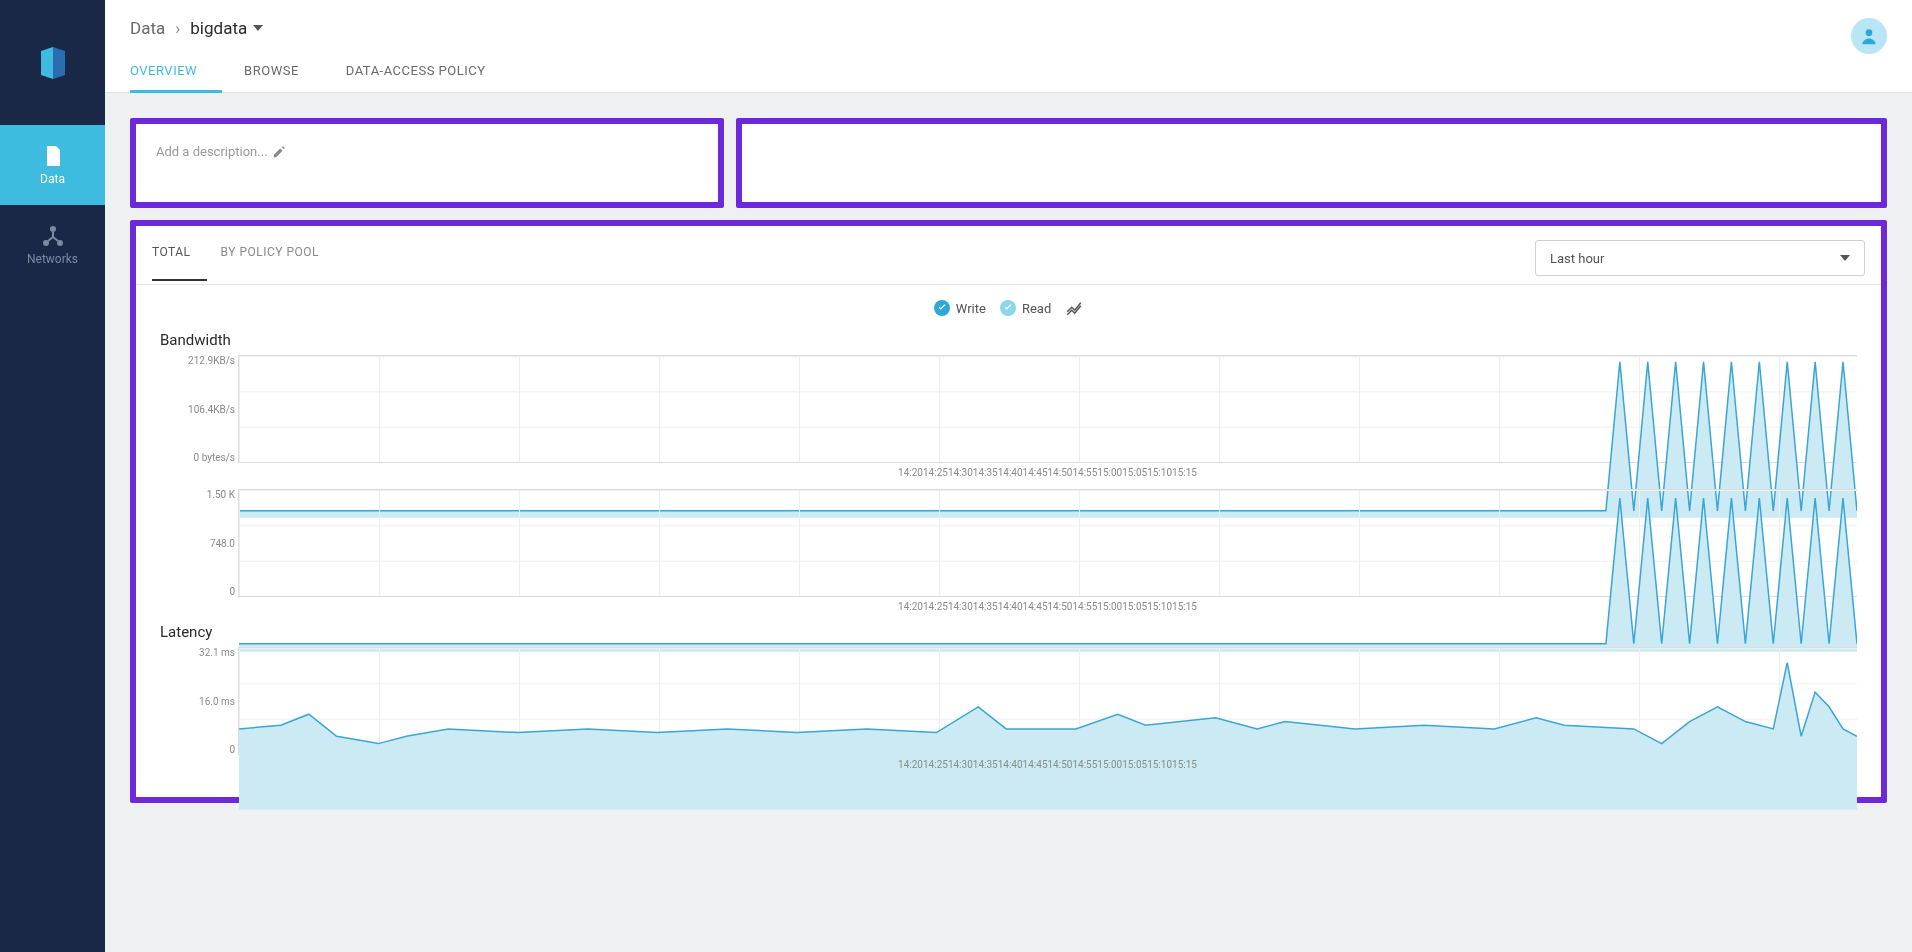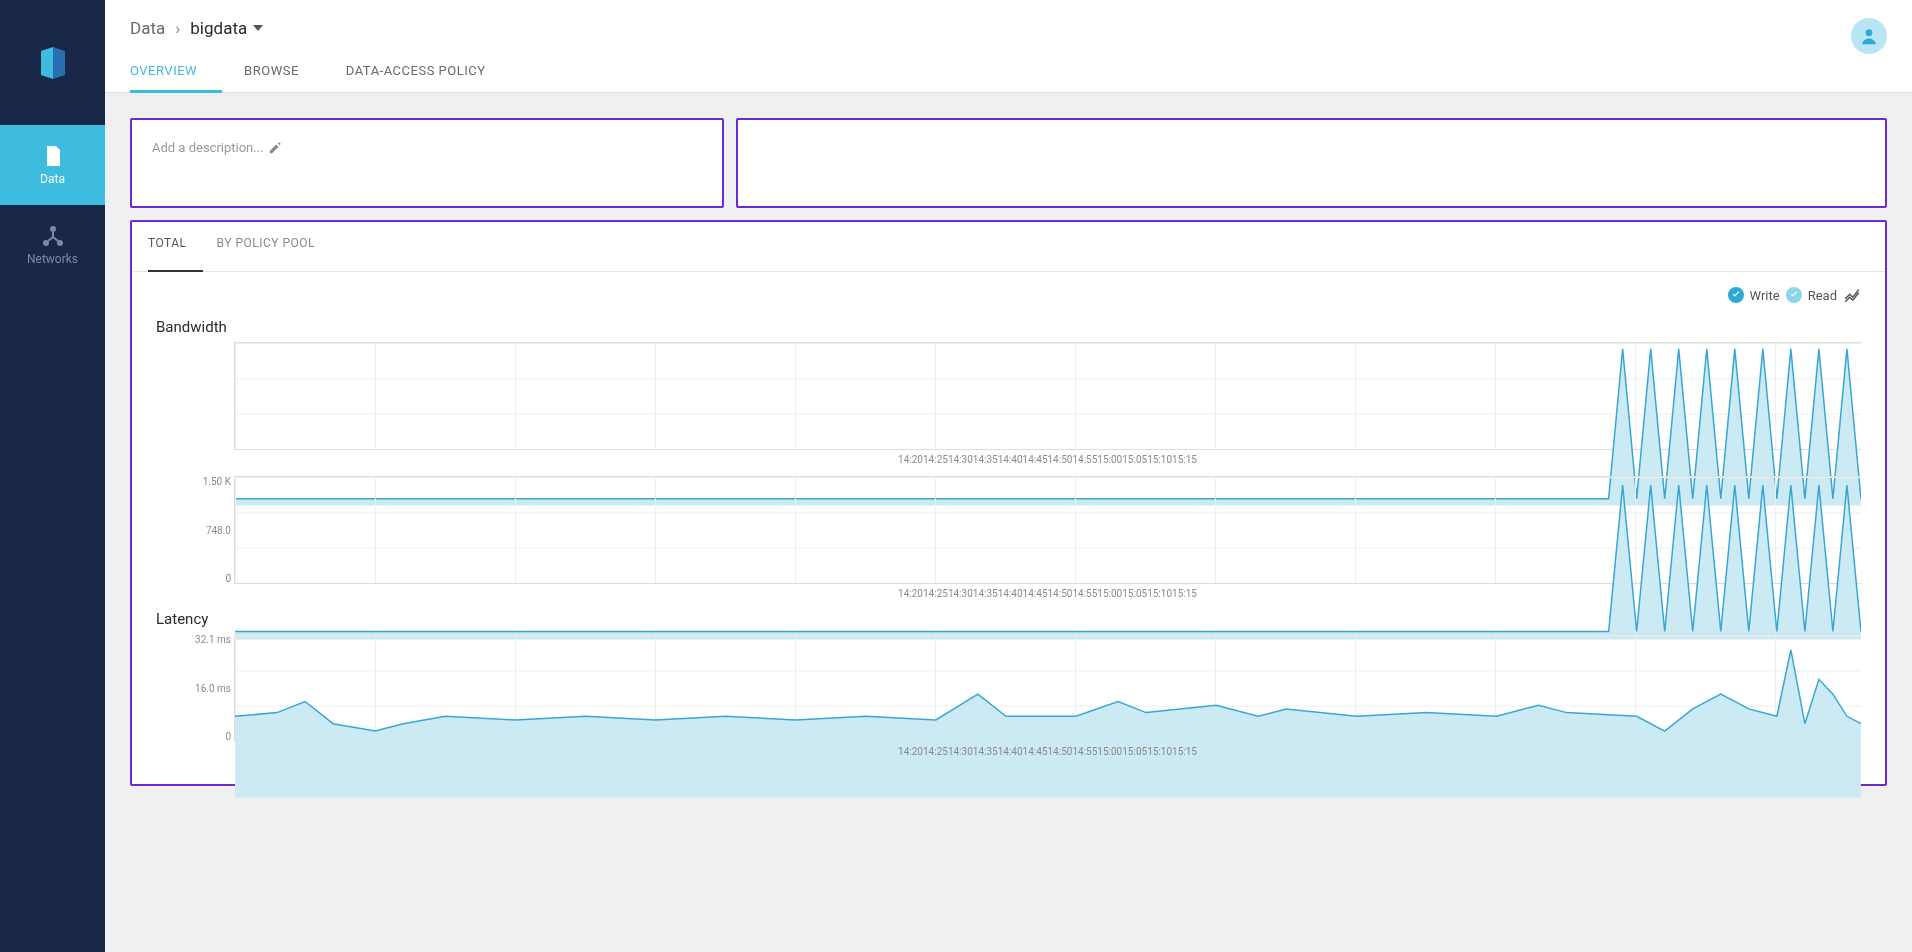--- a/index.html
+++ b/index.html
@@ -16,30 +16,30 @@
 .breadcrumb-chev{color:#888}
 .breadcrumb-current{font-weight:400;color:#2a2a2a;display:flex;align-items:center;gap:6px}
 .caret-down{width:0;height:0;border-left:5px solid transparent;border-right:5px solid transparent;border-top:6px solid #555}
 .user-circle{position:absolute;right:25px;top:18px;width:36px;height:36px;border-radius:50%;background:#b8e6f5;display:flex;align-items:center;justify-content:center;cursor:pointer}
 .user-circle svg{width:20px;height:20px;fill:#2fa8d8}
 .tabs{display:flex;margin-top:25px}
 .tab{padding:0 25px 12px 0;margin-right:22px;font-size:13px;letter-spacing:.5px;color:#6a6a6a;cursor:pointer}
 .tab.active{color:#3dbce0;border-bottom:3px solid #3dbce0;margin-bottom:-1px}
 .content{flex:1;background:#eef0f2;padding:25px;overflow:auto}
 .row1{display:flex;gap:12px;margin-bottom:12px}
-.card{background:#fff;border:2px solid #6d28d9;border-radius:2px}
+.card{background:#fff;border:6px solid #6d28d9;border-radius:2px}
 .desc-card{width:594px;height:90px;padding:20px}
 .desc-placeholder{color:#9a9a9a;font-size:13px;display:flex;align-items:center;gap:4px}
 .perf-card{width:100%;padding-bottom:30px}
 .perf-head{display:flex;justify-content:space-between;align-items:center;padding:14px 16px 0 16px;border-bottom:1px solid #e4e4e4}
 .subtabs{display:flex}
 .subtab{font-size:12px;color:#8a8a8a;padding:0 16px 20px 0;margin-right:14px;letter-spacing:.5px;cursor:pointer}
 .subtab.active{border-bottom:2px solid #333;margin-bottom:-1px;color:#555}
 .time-sel{border:1px solid #d0d0d0;border-radius:3px;height:36px;width:330px;display:flex;align-items:center;justify-content:space-between;padding:0 14px;font-size:13px;color:#555;background:#fff;cursor:pointer;margin-bottom:8px}
-.legend-row{display:flex;justify-content:flex-end;align-items:center;gap:6px;padding:14px 24px 0}
+.legend-row{display:flex;justify-content:center;align-items:center;gap:14px;padding:14px 24px 0}
 .leg-item{display:flex;align-items:center;gap:6px;font-size:13px;color:#555;cursor:pointer}
 .leg-check{width:16px;height:16px;border-radius:50%;display:flex;align-items:center;justify-content:center}
 .leg-check.write{background:#2fa8d8}
 .leg-check.read{background:#8dd6ea}
 .leg-check svg{width:10px;height:10px;fill:#fff}
 .scale-btn{cursor:pointer}
 .chart-wrap{padding:14px 24px 0}
 .chart-title{font-weight:400;font-size:15px;color:#2a2a2a;margin-bottom:6px}
 .chart{position:relative;height:120px}
 .ylabels{position:absolute;left:0;top:0;width:75px;height:108px;display:flex;flex-direction:column;justify-content:space-between;text-align:right;font-size:10px;color:#8a8a8a}
@@ -109,20 +109,24 @@
       </div>
       <div class="card" style="flex:1;height:90px"></div>
     </div>
 
     <div class="card perf-card">
       <div class="perf-head">
         <div class="subtabs">
           <div class="subtab active">TOTAL</div>
           <div class="subtab">BY POLICY POOL</div>
         </div>
+        <div class="time-sel">
+          <span>Last hour</span>
+          <span class="caret-down"></span>
+        </div>
       </div>
 
       <div class="legend-row">
         <div class="leg-item">
           <span class="leg-check write">
               <svg viewBox="0 0 24 24">
                 <path d="M9 16l-5-5 2-2 3 3 9-9 2 2z"></path>
               </svg>
             </span>
           <span>Write</span>
@@ -137,20 +141,25 @@
         </div>
         <svg class="scale-btn" width="18" height="18" viewBox="0 0 24 24">
             <path fill="none" stroke="#555" stroke-width="2" d="M3 17l6-6 4 4 8-10M3 21l6-6 4 4 8-10"></path>
           </svg>
       </div>
 
       <div id="charts">
           <div class="chart-wrap">
             <div class="chart-title">Bandwidth</div>
             <div class="chart">
+              <div class="ylabels">
+                <span>212.9KB/s</span>
+                <span>106.4KB/s</span>
+                <span>0 bytes/s</span>
+              </div>
               <div class="plot">
                 <svg class="series" viewBox="0 0 1000 100" preserveAspectRatio="none">
                   <path d="M0 95.71428571428571 L86.20689655172414 95.71428571428571 L172.41379310344828 95.71428571428571 L258.62068965517244 95.71428571428571 L344.82758620689657 95.71428571428571 L431.0344827586207 95.71428571428571 L517.2413793103449 95.71428571428571 L603.448275862069 95.71428571428571 L689.6551724137931 95.71428571428571 L775.8620689655172 95.71428571428571 L844.8275862068967 95.71428571428571 L853.4482758620691 3.5714285714285694 L862.0689655172414 95.71428571428571 L870.6896551724138 3.5714285714285694 L879.3103448275862 95.71428571428571 L887.9310344827587 3.5714285714285694 L896.551724137931 95.71428571428571 L905.1724137931034 3.5714285714285694 L913.7931034482759 95.71428571428571 L922.4137931034483 3.5714285714285694 L931.0344827586208 95.71428571428571 L939.6551724137931 3.5714285714285694 L948.2758620689656 95.71428571428571 L956.8965517241379 3.5714285714285694 L965.5172413793102 95.71428571428571 L974.1379310344829 3.5714285714285694 L982.7586206896552 95.71428571428571 L991.3793103448277 3.5714285714285694 L1000 95.71428571428571 L1000 100 L0 100 Z" fill="#cbeaf4"></path>
                   <path d="M0 95.71428571428571 L86.20689655172414 95.71428571428571 L172.41379310344828 95.71428571428571 L258.62068965517244 95.71428571428571 L344.82758620689657 95.71428571428571 L431.0344827586207 95.71428571428571 L517.2413793103449 95.71428571428571 L603.448275862069 95.71428571428571 L689.6551724137931 95.71428571428571 L775.8620689655172 95.71428571428571 L844.8275862068967 95.71428571428571 L853.4482758620691 3.5714285714285694 L862.0689655172414 95.71428571428571 L870.6896551724138 3.5714285714285694 L879.3103448275862 95.71428571428571 L887.9310344827587 3.5714285714285694 L896.551724137931 95.71428571428571 L905.1724137931034 3.5714285714285694 L913.7931034482759 95.71428571428571 L922.4137931034483 3.5714285714285694 L931.0344827586208 95.71428571428571 L939.6551724137931 3.5714285714285694 L948.2758620689656 95.71428571428571 L956.8965517241379 3.5714285714285694 L965.5172413793102 95.71428571428571 L974.1379310344829 3.5714285714285694 L982.7586206896552 95.71428571428571 L991.3793103448277 3.5714285714285694 L1000 95.71428571428571" fill="none" stroke="#3aa6d4" stroke-width="1.5" vector-effect="non-scaling-stroke"></path>
                 </svg>
               </div>
               <div class="xlabels">
                 <span>14:20</span>
                 <span>14:25</span>
                 <span>14:30</span>

